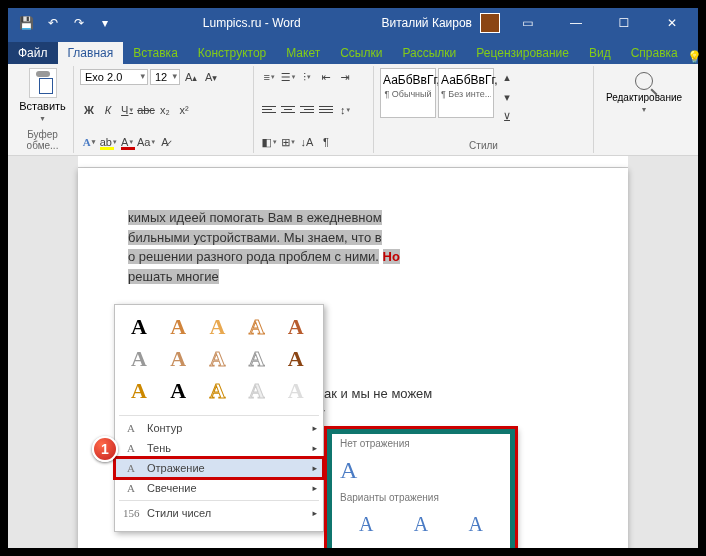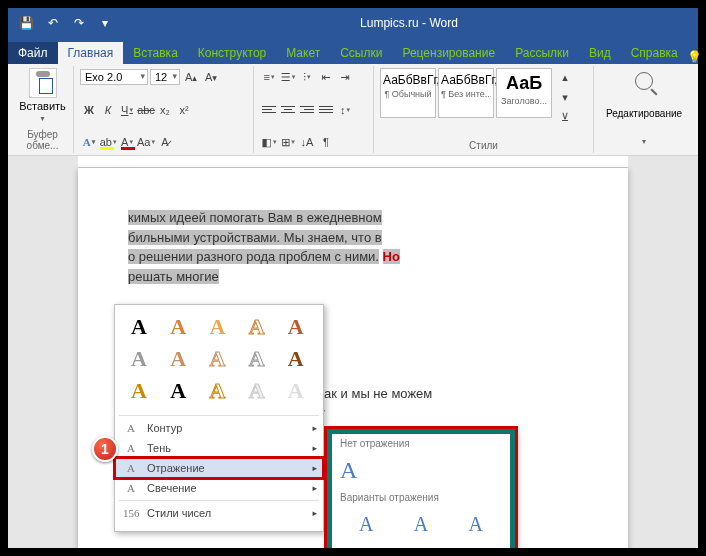--- a/index.html
+++ b/index.html
@@ -38,21 +38,21 @@
 .color-bar{width:14px;height:3px;background:#c00}
 .highlight-bar{width:14px;height:3px;background:#ff0}
 .para-row{display:flex;gap:1px}
 .align-icon{width:16px;height:12px;display:flex;flex-direction:column;justify-content:space-around;padding:1px}
 .align-icon span{height:1px;background:#444}
 .styles-gallery{display:flex;gap:2px}
 .style-item{width:56px;height:50px;border:1px solid #c0c0c0;background:#fff;padding:2px;text-align:center;font-size:9px}
 .style-preview{font-size:12px;padding:2px 0}
 .style-name{color:#666;font-size:9px;overflow:hidden;white-space:nowrap}
 .style-item.heading .style-preview{font-size:18px;font-weight:bold}
-.edit-btn{display:flex;flex-direction:column;align-items:center;gap:18px;font-size:10px;padding:4px}
+.edit-btn{display:flex;flex-direction:column;align-items:center;gap:2px;font-size:10px;padding:4px}
 .find-icon{width:18px;height:18px;border:1px solid #666;border-radius:50%;position:relative}
 .find-icon::after{content:"";position:absolute;width:8px;height:2px;background:#666;bottom:-4px;right:-6px;transform:rotate(45deg)}
 .doc-area{flex:1;background:#e6e6e6;position:relative;overflow:hidden}
 .page{position:absolute;left:70px;top:12px;width:550px;height:460px;background:#fff;box-shadow:0 2px 6px rgba(0,0,0,.3);padding:40px 50px}
 .body-text{font-size:13px;line-height:1.5;color:#333}
 .hl{background:#bfbfbf}
 .red-bold{color:#c00000;font-weight:bold}
 .ruler{position:absolute;left:70px;top:0;width:550px;height:12px;background:#fff;border-bottom:1px solid #ccc}
 .text-effects-menu{position:absolute;left:106px;top:148px;width:210px;background:#fff;border:1px solid #c0c0c0;box-shadow:2px 2px 6px rgba(0,0,0,.3);z-index:10}
 .preset-grid{display:grid;grid-template-columns:repeat(5,1fr);gap:4px;padding:8px}
@@ -80,31 +80,39 @@
 
 <div class="window">
   <div class="titlebar">
     <div class="qat">
       <div class="qat-btn">💾</div>
       <div class="qat-btn">↶</div>
       <div class="qat-btn">↷</div>
       <div class="qat-btn">▾</div>
     </div>
     <div class="title-center">Lumpics.ru - Word</div>
+    <div class="user-area">
+      <span class="user-name">Виталий Каиров</span>
+      <div class="avatar"></div>
+      <div class="winbtn">▭</div>
+      <div class="winbtn">—</div>
+      <div class="winbtn">☐</div>
+      <div class="winbtn">✕</div>
+    </div>
   </div>
 
   <div class="tabs">
     <div class="tab file">Файл</div>
     <div class="tab active">Главная</div>
     <div class="tab">Вставка</div>
     <div class="tab">Конструктор</div>
     <div class="tab">Макет</div>
     <div class="tab">Ссылки</div>
+    <div class="tab">Рассылки</div>
     <div class="tab">Рецензирование</div>
-    <div class="tab">Рассылки</div>
     <div class="tab">Вид</div>
     <div class="tab">Справка</div>
     <div class="tabs-right">
       <span>💡</span>
 
     </div>
   </div>
 
   <div class="ribbon">
     <div class="ribbon-group" style="width:62px">
@@ -193,24 +201,20 @@
 
     <div class="ribbon-group" style="flex:1">
       <div class="styles-gallery">
         <div class="style-item">
           <div class="style-preview">АаБбВвГг,</div>
           <div class="style-name">¶ Обычный</div>
         </div>
         <div class="style-item">
           <div class="style-preview">АаБбВвГг,</div>
           <div class="style-name">¶ Без инте...</div>
-        </div>
-        <div class="style-item heading">
-          <div class="style-preview">АаБ</div>
-          <div class="style-name">Заголово...</div>
         </div>
         <div style="display:flex;flex-direction:column;justify-content:center;gap:2px;padding:0 2px">
           <div class="sq-btn">▴</div>
           <div class="sq-btn">▾</div>
           <div class="sq-btn">⊻</div>
         </div>
       </div>
       <div class="grp-label">Стили</div>
     </div>
 

